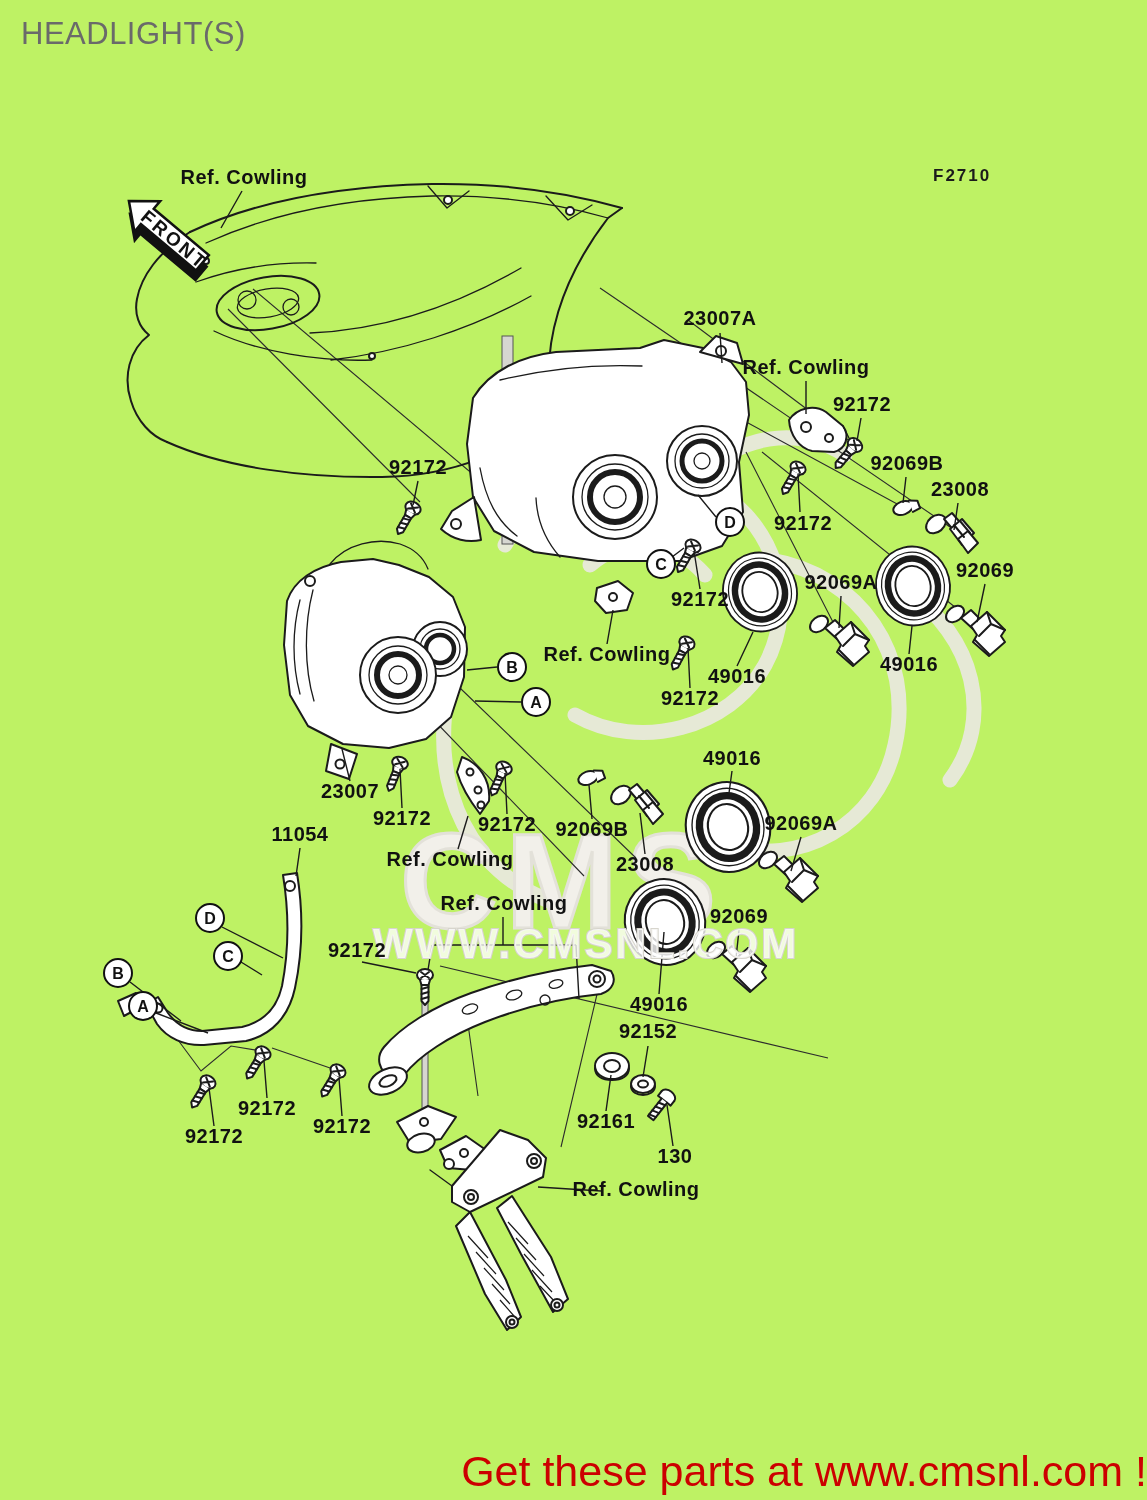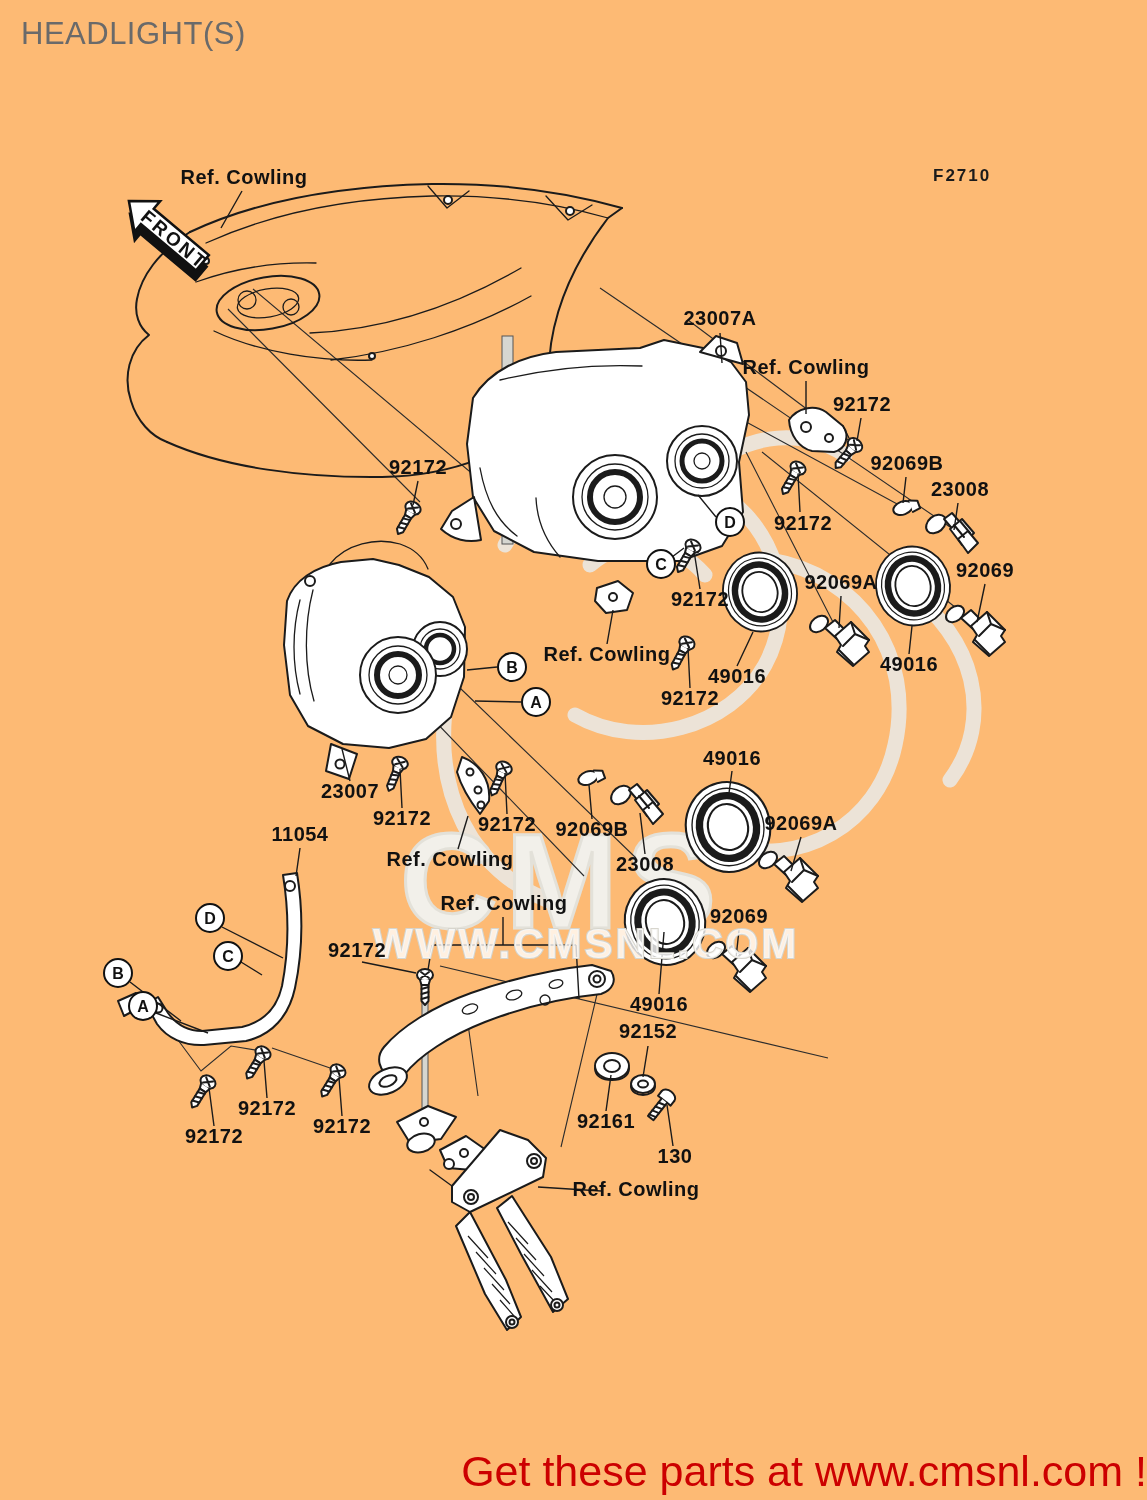--- a/index.html
+++ b/index.html
@@ -1,16 +1,16 @@
 <!DOCTYPE html>
 <html><head>
 <meta charset="utf-8">
 <style>
   html,body{margin:0;padding:0;background:#fdfdfa;}
-  .page{position:relative;width:1147px;height:1500px;background:#fdba74;overflow:hidden;
+  .page{position:relative;width:1147px;height:1500px;background:#bef264;overflow:hidden;
         font-family:"Liberation Sans",sans-serif;}
   .page-title{position:absolute;left:21px;top:16px;font-size:31px;color:#6a6a6a;
               letter-spacing:.5px;white-space:nowrap;}
   .figure-code{position:absolute;left:933px;top:166px;font-size:17px;font-weight:bold;
                color:#1b1b1b;letter-spacing:2px;text-align:center;}
   .footer{position:absolute;left:0;top:1447px;width:100%;text-align:right;
           font-size:43px;color:#cc0000;white-space:nowrap;}
   svg{position:absolute;left:0;top:0;}
   .ln{stroke:#1b1b1b;stroke-width:2;fill:none;stroke-linecap:round;stroke-linejoin:round;}
   .thin{stroke-width:1.3;}

